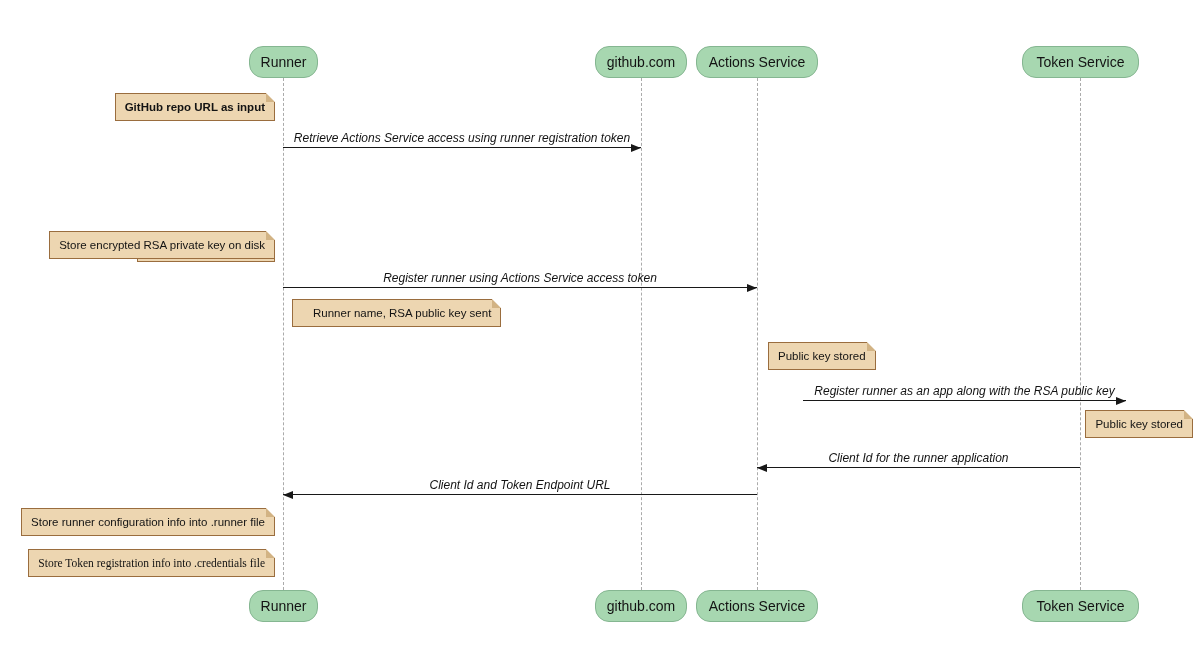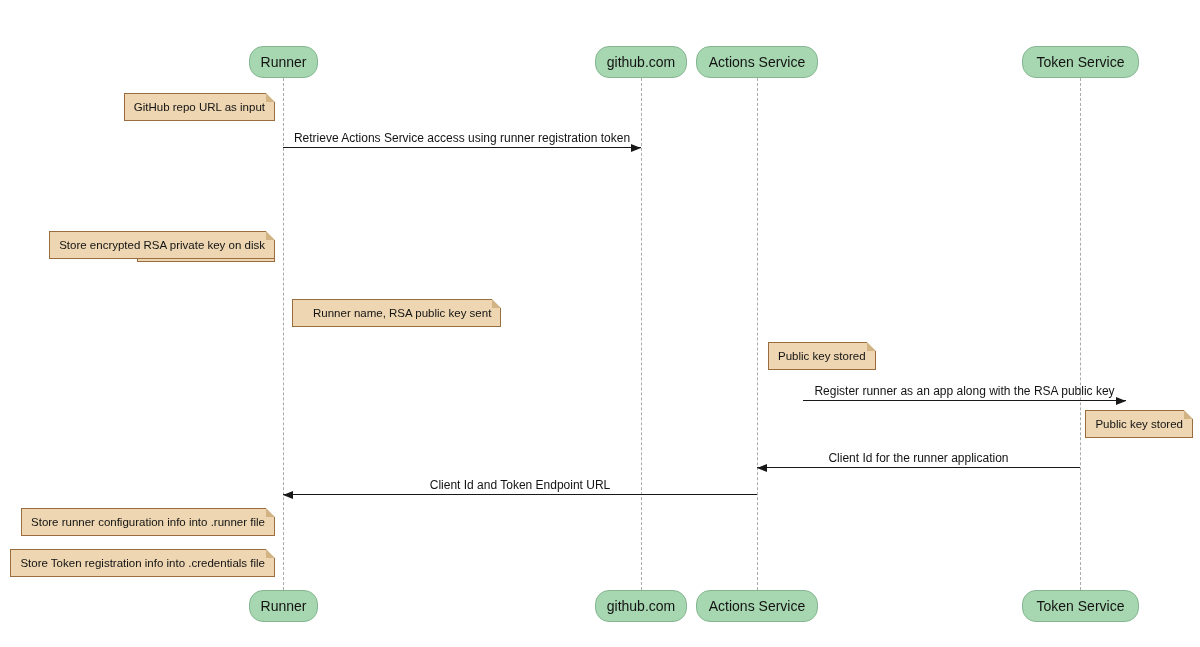--- a/index.html
+++ b/index.html
@@ -39,20 +39,21 @@
     align-items: center;
     justify-content: center;
     font-size: 14px;
     white-space: nowrap;
   }
   .participant.top { top: 46px; }
   .participant.bottom { top: 590px; }
   .msg {
     position: absolute;
     height: 18px;
+    font-style: italic;
   }
   .msg-label {
     height: 15px;
     line-height: 15px;
     font-size: 12px;
     text-align: center;
     white-space: nowrap;
     margin-bottom: 1px;
   }
   .msg-line {
@@ -111,20 +112,26 @@
   <div class="participant top" style="left:1022px;width:117px;">Token Service</div>
 
   <div class="msg" style="left:283px;width:358px;top:131px;">
     <div class="msg-label">Retrieve Actions Service access using runner registration token</div>
     <div class="msg-line">
       <div class="arrow-head right"></div>
     </div>
   </div>
 
 
+  <div class="msg" style="left:283px;width:474px;top:271px;">
+    <div class="msg-label">Register runner using Actions Service access token</div>
+    <div class="msg-line">
+      <div class="arrow-head right"></div>
+    </div>
+  </div>
 
   <div class="msg" style="left:763px;width:323px;top:384px;margin-left:40px;">
     <div class="msg-label">Register runner as an app along with the RSA public key</div>
     <div class="msg-line">
       <div class="arrow-head right"></div>
     </div>
   </div>
 
   <div class="msg" style="left:757px;width:323px;top:451px;">
     <div class="msg-label">Client Id for the runner application</div>
@@ -133,27 +140,27 @@
     </div>
   </div>
 
   <div class="msg" style="left:283px;width:474px;top:478px;">
     <div class="msg-label">Client Id and Token Endpoint URL</div>
     <div class="msg-line">
       <div class="arrow-head left"></div>
     </div>
   </div>
 
-  <div class="note" style="right:925px;top:93px;">GitHub repo URL as input</div>
+  <div class="note" style="right:925px;top:93px;font-weight:bold;">GitHub repo URL as input</div>
   <div class="note" style="right:925px;top:189px;margin-top:45px;">Generate RSA key pair</div>
   <div class="note" style="right:925px;top:231px;">Store encrypted RSA private key on disk</div>
   <div class="note" style="left:292px;top:299px;padding-left:20px;">Runner name, RSA public key sent</div>
   <div class="note" style="left:768px;top:342px;">Public key stored</div>
   <div class="note" style="right:7px;top:410px;">Public key stored</div>
   <div class="note" style="right:925px;top:508px;">Store runner configuration info into .runner file</div>
-  <div class="note" style="right:925px;top:549px;">Store Token registration info into .credentials file</div>
+  <div class="note" style="right:925px;top:549px;font-family:Liberation Serif, serif;">Store Token registration info into .credentials file</div>
 
   <div class="participant bottom" style="left:249px;width:69px;">Runner</div>
   <div class="participant bottom" style="left:595px;width:92px;">github.com</div>
   <div class="participant bottom" style="left:696px;width:122px;">Actions Service</div>
   <div class="participant bottom" style="left:1022px;width:117px;">Token Service</div>
 
 </div>
 
 </body></html>

